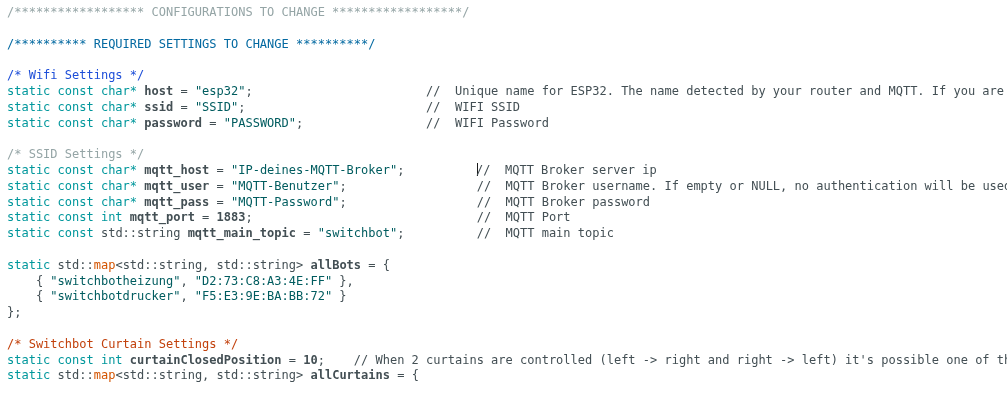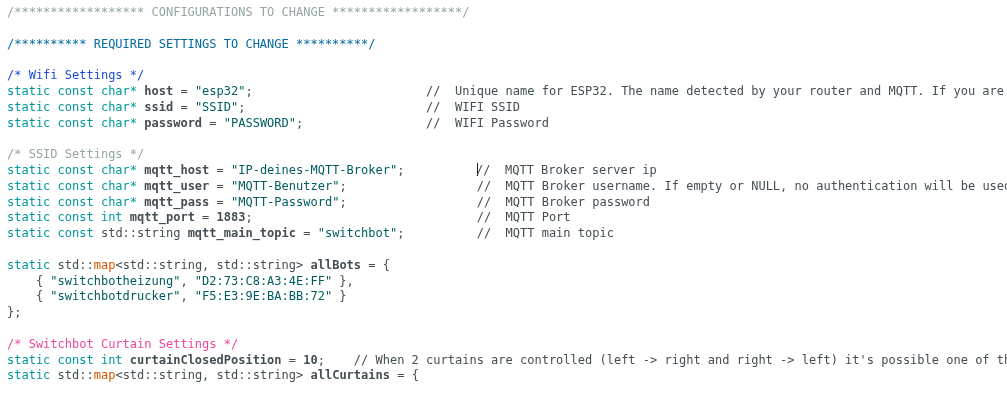--- a/index.html
+++ b/index.html
@@ -51,16 +51,16 @@
     <div class="code-line"><span class="tok" style="color: rgb(0, 151, 156);">static const char*</span><span class="tok" style="color: rgb(67, 79, 84);"> </span><span class="tok tok-bold" style="color: rgb(67, 79, 84);">mqtt_user</span><span class="tok" style="color: rgb(67, 79, 84);"> = </span><span class="tok" style="color: rgb(0, 92, 95);">"MQTT-Benutzer"</span><span class="tok" style="color: rgb(67, 79, 84);">;</span><span class="tok" style="color: rgb(67, 79, 84);">                  //  MQTT Broker username. If empty or NULL, no authentication will be used</span></div>
     <div class="code-line"><span class="tok" style="color: rgb(0, 151, 156);">static const char*</span><span class="tok" style="color: rgb(67, 79, 84);"> </span><span class="tok tok-bold" style="color: rgb(67, 79, 84);">mqtt_pass</span><span class="tok" style="color: rgb(67, 79, 84);"> = </span><span class="tok" style="color: rgb(0, 92, 95);">"MQTT-Password"</span><span class="tok" style="color: rgb(67, 79, 84);">;</span><span class="tok" style="color: rgb(67, 79, 84);">                  //  MQTT Broker password</span></div>
     <div class="code-line"><span class="tok" style="color: rgb(0, 151, 156);">static const int</span><span class="tok" style="color: rgb(67, 79, 84);"> </span><span class="tok tok-bold" style="color: rgb(67, 79, 84);">mqtt_port</span><span class="tok" style="color: rgb(67, 79, 84);"> = </span><span class="tok tok-bold" style="color: rgb(67, 79, 84);">1883</span><span class="tok" style="color: rgb(67, 79, 84);">;</span><span class="tok" style="color: rgb(67, 79, 84);">                               //  MQTT Port</span></div>
     <div class="code-line"><span class="tok" style="color: rgb(0, 151, 156);">static const</span><span class="tok" style="color: rgb(67, 79, 84);"> std::string </span><span class="tok tok-bold" style="color: rgb(67, 79, 84);">mqtt_main_topic</span><span class="tok" style="color: rgb(67, 79, 84);"> = </span><span class="tok" style="color: rgb(0, 92, 95);">"switchbot"</span><span class="tok" style="color: rgb(67, 79, 84);">;</span><span class="tok" style="color: rgb(67, 79, 84);">          //  MQTT main topic</span></div>
     <div class="code-line"></div>
     <div class="code-line"><span class="tok" style="color: rgb(0, 151, 156);">static</span><span class="tok" style="color: rgb(67, 79, 84);"> std::</span><span class="tok" style="color: rgb(211, 84, 0);">map</span><span class="tok" style="color: rgb(67, 79, 84);">&lt;std::string, std::string&gt; </span><span class="tok tok-bold" style="color: rgb(67, 79, 84);">allBots</span><span class="tok" style="color: rgb(67, 79, 84);"> = {</span></div>
     <div class="code-line"><span class="tok" style="color: rgb(67, 79, 84);">    { </span><span class="tok" style="color: rgb(0, 92, 95);">"switchbotheizung"</span><span class="tok" style="color: rgb(67, 79, 84);">, </span><span class="tok" style="color: rgb(0, 92, 95);">"D2:73:C8:A3:4E:FF"</span><span class="tok" style="color: rgb(67, 79, 84);"> },</span></div>
     <div class="code-line"><span class="tok" style="color: rgb(67, 79, 84);">    { </span><span class="tok" style="color: rgb(0, 92, 95);">"switchbotdrucker"</span><span class="tok" style="color: rgb(67, 79, 84);">, </span><span class="tok" style="color: rgb(0, 92, 95);">"F5:E3:9E:BA:BB:72"</span><span class="tok" style="color: rgb(67, 79, 84);"> }</span></div>
     <div class="code-line"><span class="tok" style="color: rgb(67, 79, 84);">};</span></div>
     <div class="code-line"></div>
-    <div class="code-line"><span class="tok" style="color: #ec4899;">/* Switchbot Curtain Settings */</span></div>
+    <div class="code-line"><span class="tok" style="color: #c2410c;">/* Switchbot Curtain Settings */</span></div>
     <div class="code-line"><span class="tok" style="color: rgb(0, 151, 156);">static const int</span><span class="tok" style="color: rgb(67, 79, 84);"> </span><span class="tok tok-bold" style="color: rgb(67, 79, 84);">curtainClosedPosition</span><span class="tok" style="color: rgb(67, 79, 84);"> = </span><span class="tok tok-bold" style="color: rgb(67, 79, 84);">10</span><span class="tok" style="color: rgb(67, 79, 84);">;</span><span class="tok" style="color: rgb(67, 79, 84);">    // When 2 curtains are controlled (left -&gt; right and right -&gt; left) it's possible one of the cu</span></div>
     <div class="code-line"><span class="tok" style="color: rgb(0, 151, 156);">static</span><span class="tok" style="color: rgb(67, 79, 84);"> std::</span><span class="tok" style="color: rgb(211, 84, 0);">map</span><span class="tok" style="color: rgb(67, 79, 84);">&lt;std::string, std::string&gt; </span><span class="tok tok-bold" style="color: rgb(67, 79, 84);">allCurtains</span><span class="tok" style="color: rgb(67, 79, 84);"> = {</span></div>
   </div>
 
 </body></html>

